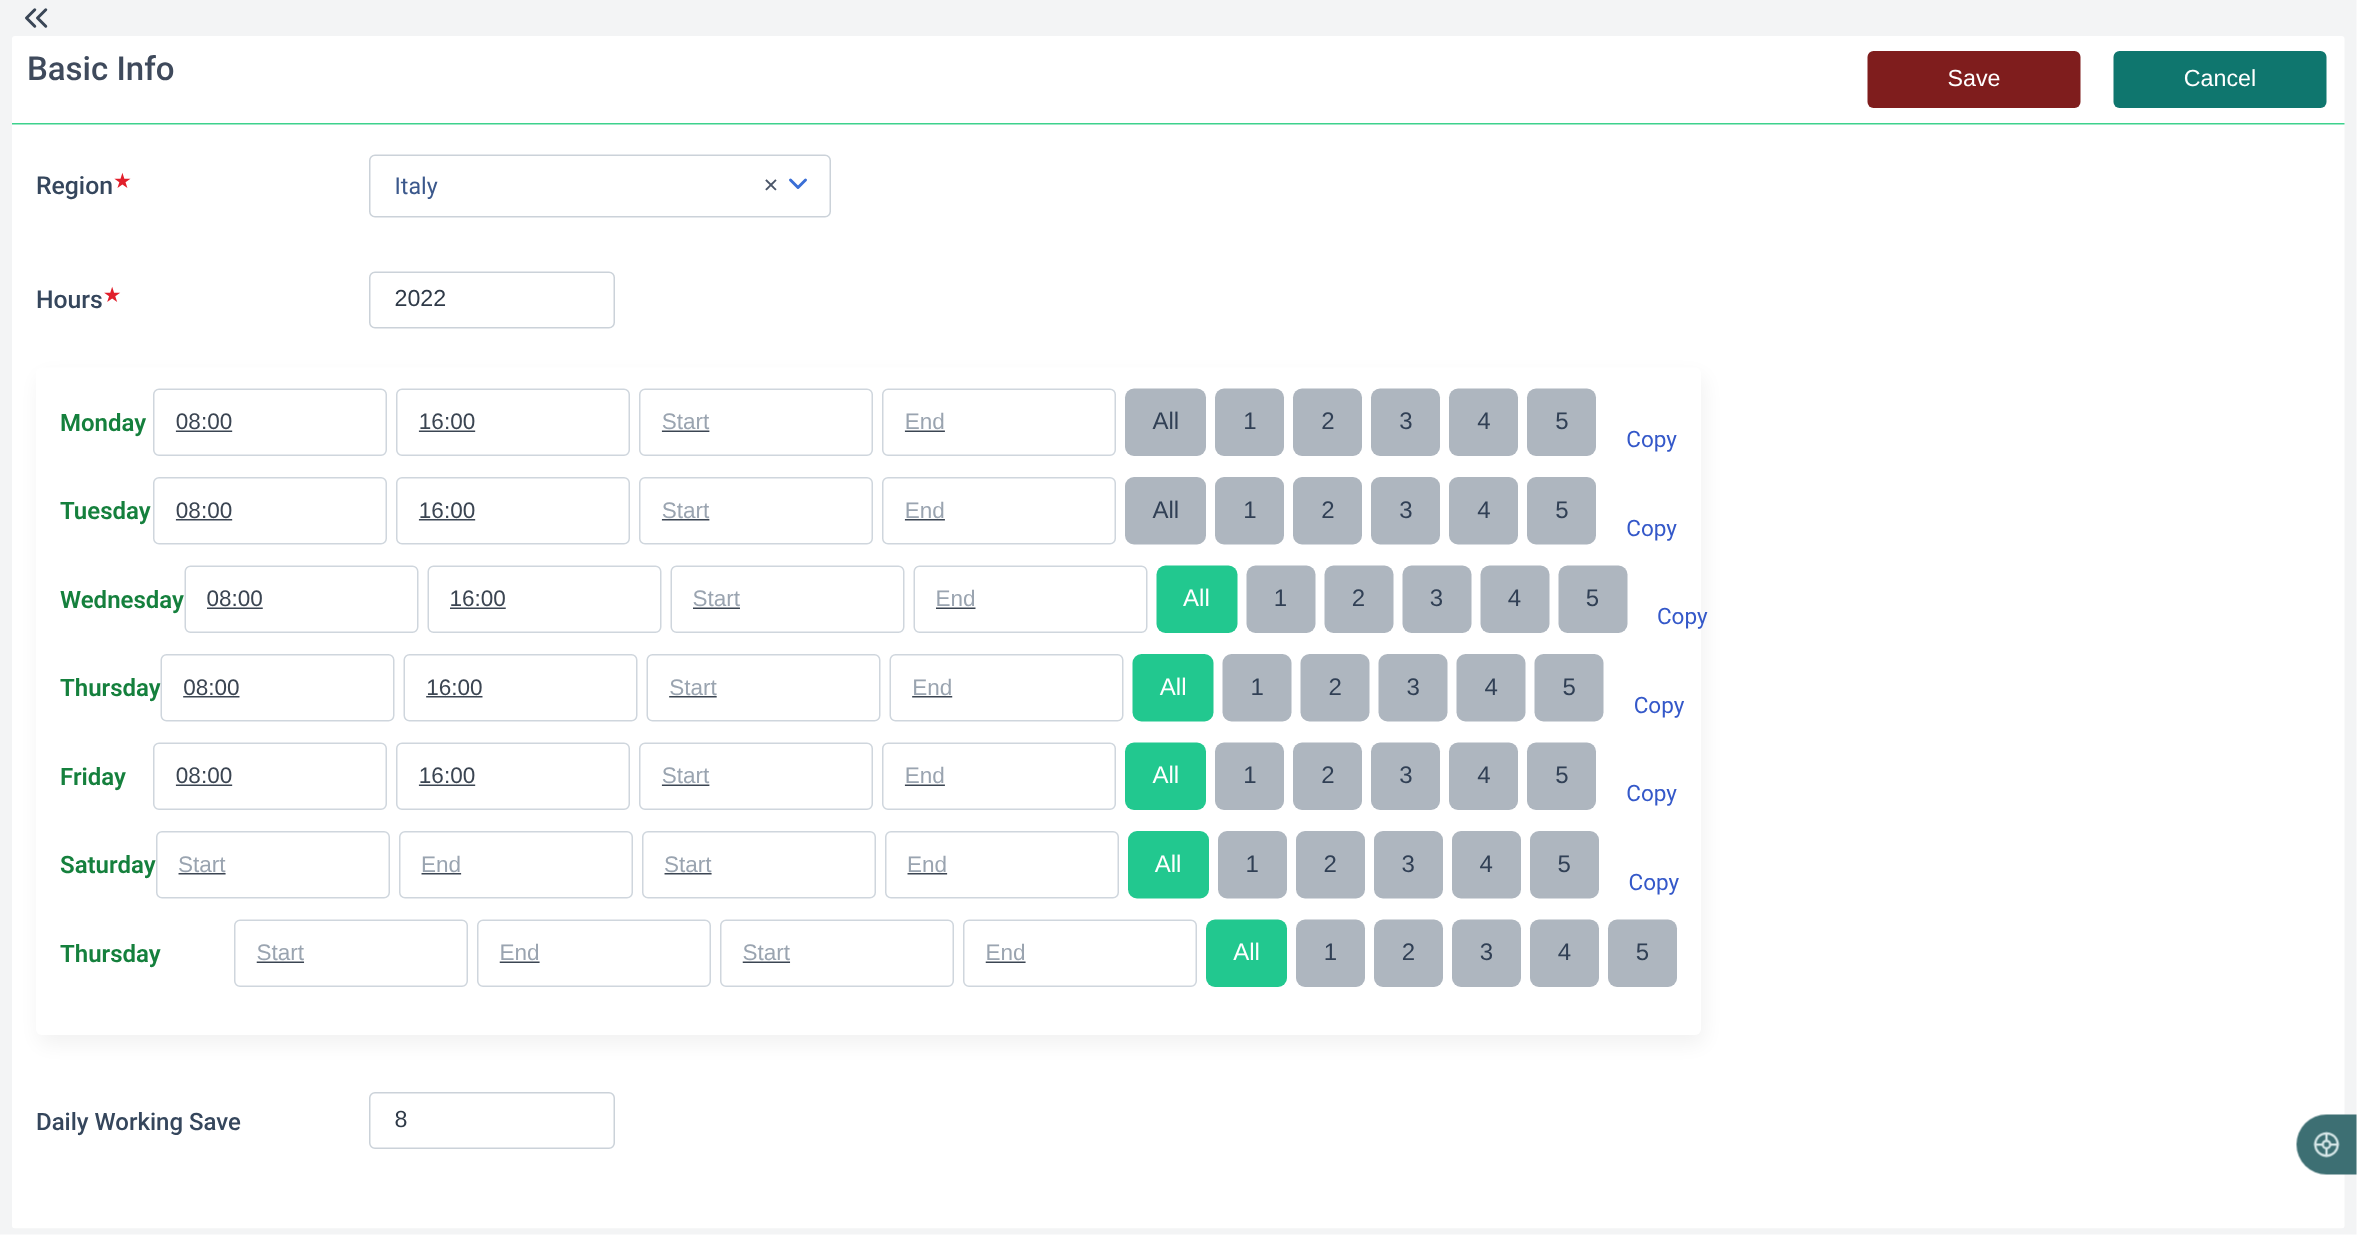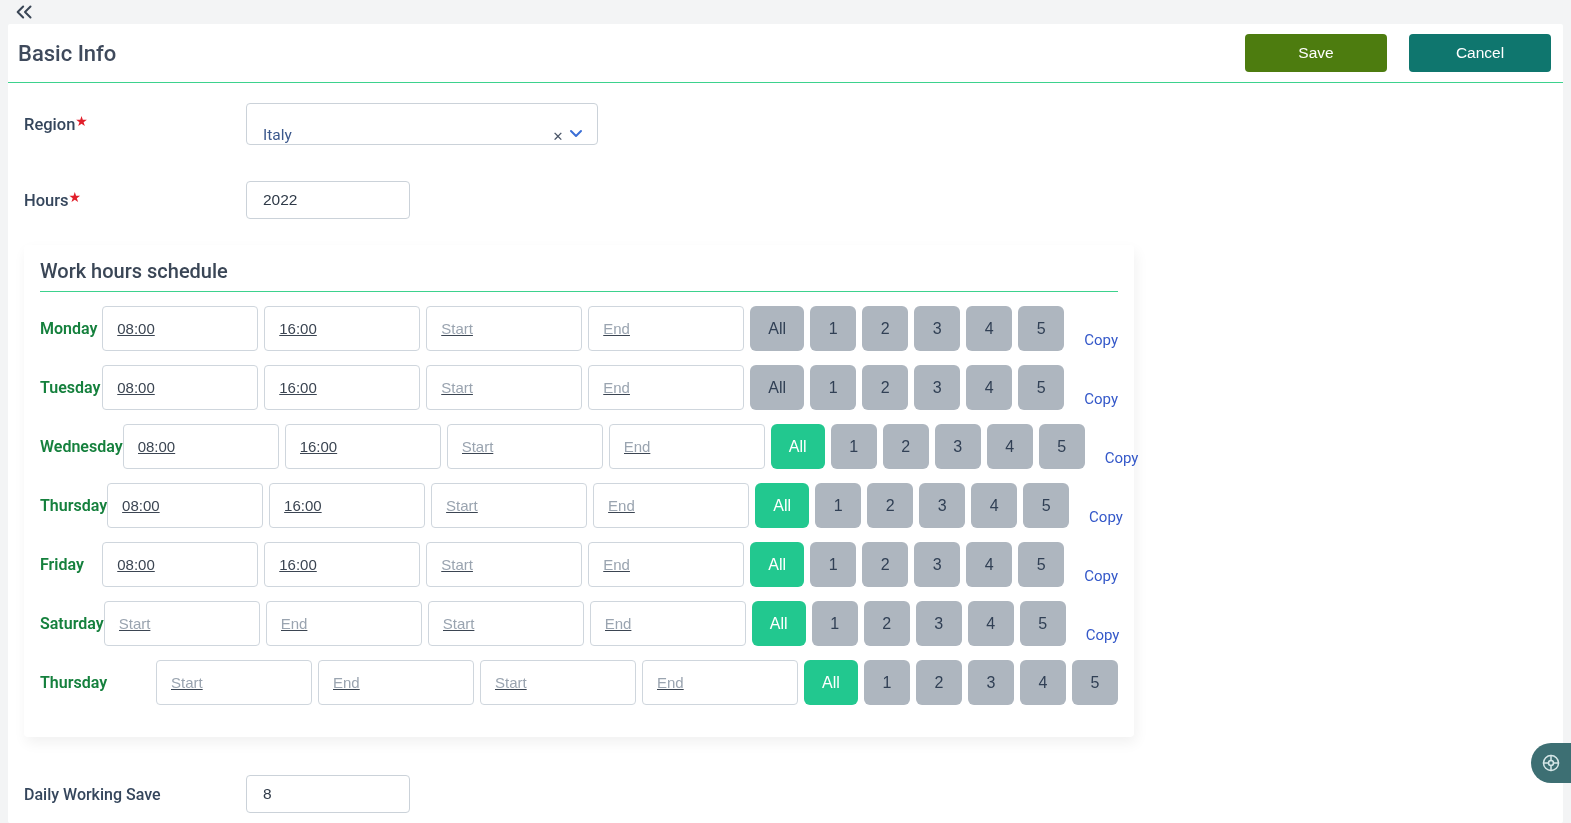--- a/index.html
+++ b/index.html
@@ -16,66 +16,66 @@
   .topbar svg { width: 22px; height: 16px; }
   .page {
     background: #fff;
     margin: 0 8px;
     border-radius: 2px;
     min-height: 795px;
     position: relative;
   }
   .header-row {
     display: flex;
-    align-items: center;
+    align-items: flex-start;
     padding: 10px 12px 10px 10px;
     border-bottom: 1px solid #3dd28d;
   }
   .page-title {
     font-size: 22px;
     font-weight: 500;
     color: #3f4a5c;
   }
   .spacer { flex: 1; }
   .btn {
     border: none;
     border-radius: 4px;
     font-size: 15.5px;
     padding: 10px 0;
     width: 142px;
     text-align: center;
     color: #fff;
     cursor: pointer;
     margin-left: 22px;
   }
-  .btn-save { background: #4d7c0f; }
+  .btn-save { background: #7f1d1d; }
   .btn-cancel { background: #0f766e; }
 
   .form-area {
     padding: 20px 16px 10px 16px;
   }
   .form-row {
     display: flex;
     align-items: center;
     margin-bottom: 36px;
   }
   .form-label {
     width: 222px;
     font-size: 16.5px;
     color: #35465c;
     font-weight: 500;
   }
   .req-star { color: #e11f2b; font-size: 14px; position: relative; top: -4px; }
   .select-wrap {
     border: 1px solid #cbd2d9;
     border-radius: 4px;
-    width: 352px;
+    width: 308px;
     height: 42px;
     display: flex;
-    align-items: flex-end;
+    align-items: center;
     padding: 0 12px 0 16px;
     color: #3b588c;
     font-size: 15.5px;
   }
   .select-wrap .sel-val { flex: 1; }
   .select-clear {
     width: 18px; text-align: center; color: #4a5568; cursor: pointer; font-size: 13px;
   }
   .select-caret { width: 18px; text-align: center; color: #3b6fd6; cursor: pointer; }
   .year-input, .dwh-input {
@@ -219,21 +219,20 @@
     </div>
 
     <div class="form-row" style="margin-bottom:26px;">
       <div class="form-label">
         <span>Hours</span><span class="req-star">★</span>
       </div>
       <input class="year-input" value="2022" style="">
     </div>
 
     <div class="schedule-card">
-      <div class="schedule-title">Work hours schedule</div>
       <div id="days-container">
           <div class="day-row">
             <div class="day-label">Monday</div>
             <input class="time-input" placeholder="Start" value="08:00" style="">
             <input class="time-input" placeholder="End" value="16:00" style="">
             <input class="time-input" placeholder="Start" value="" style="">
             <input class="time-input" placeholder="End" value="" style="">
             <div class="pill-group">
               <button class="pill all">All</button>
               <button class="pill">1</button>

